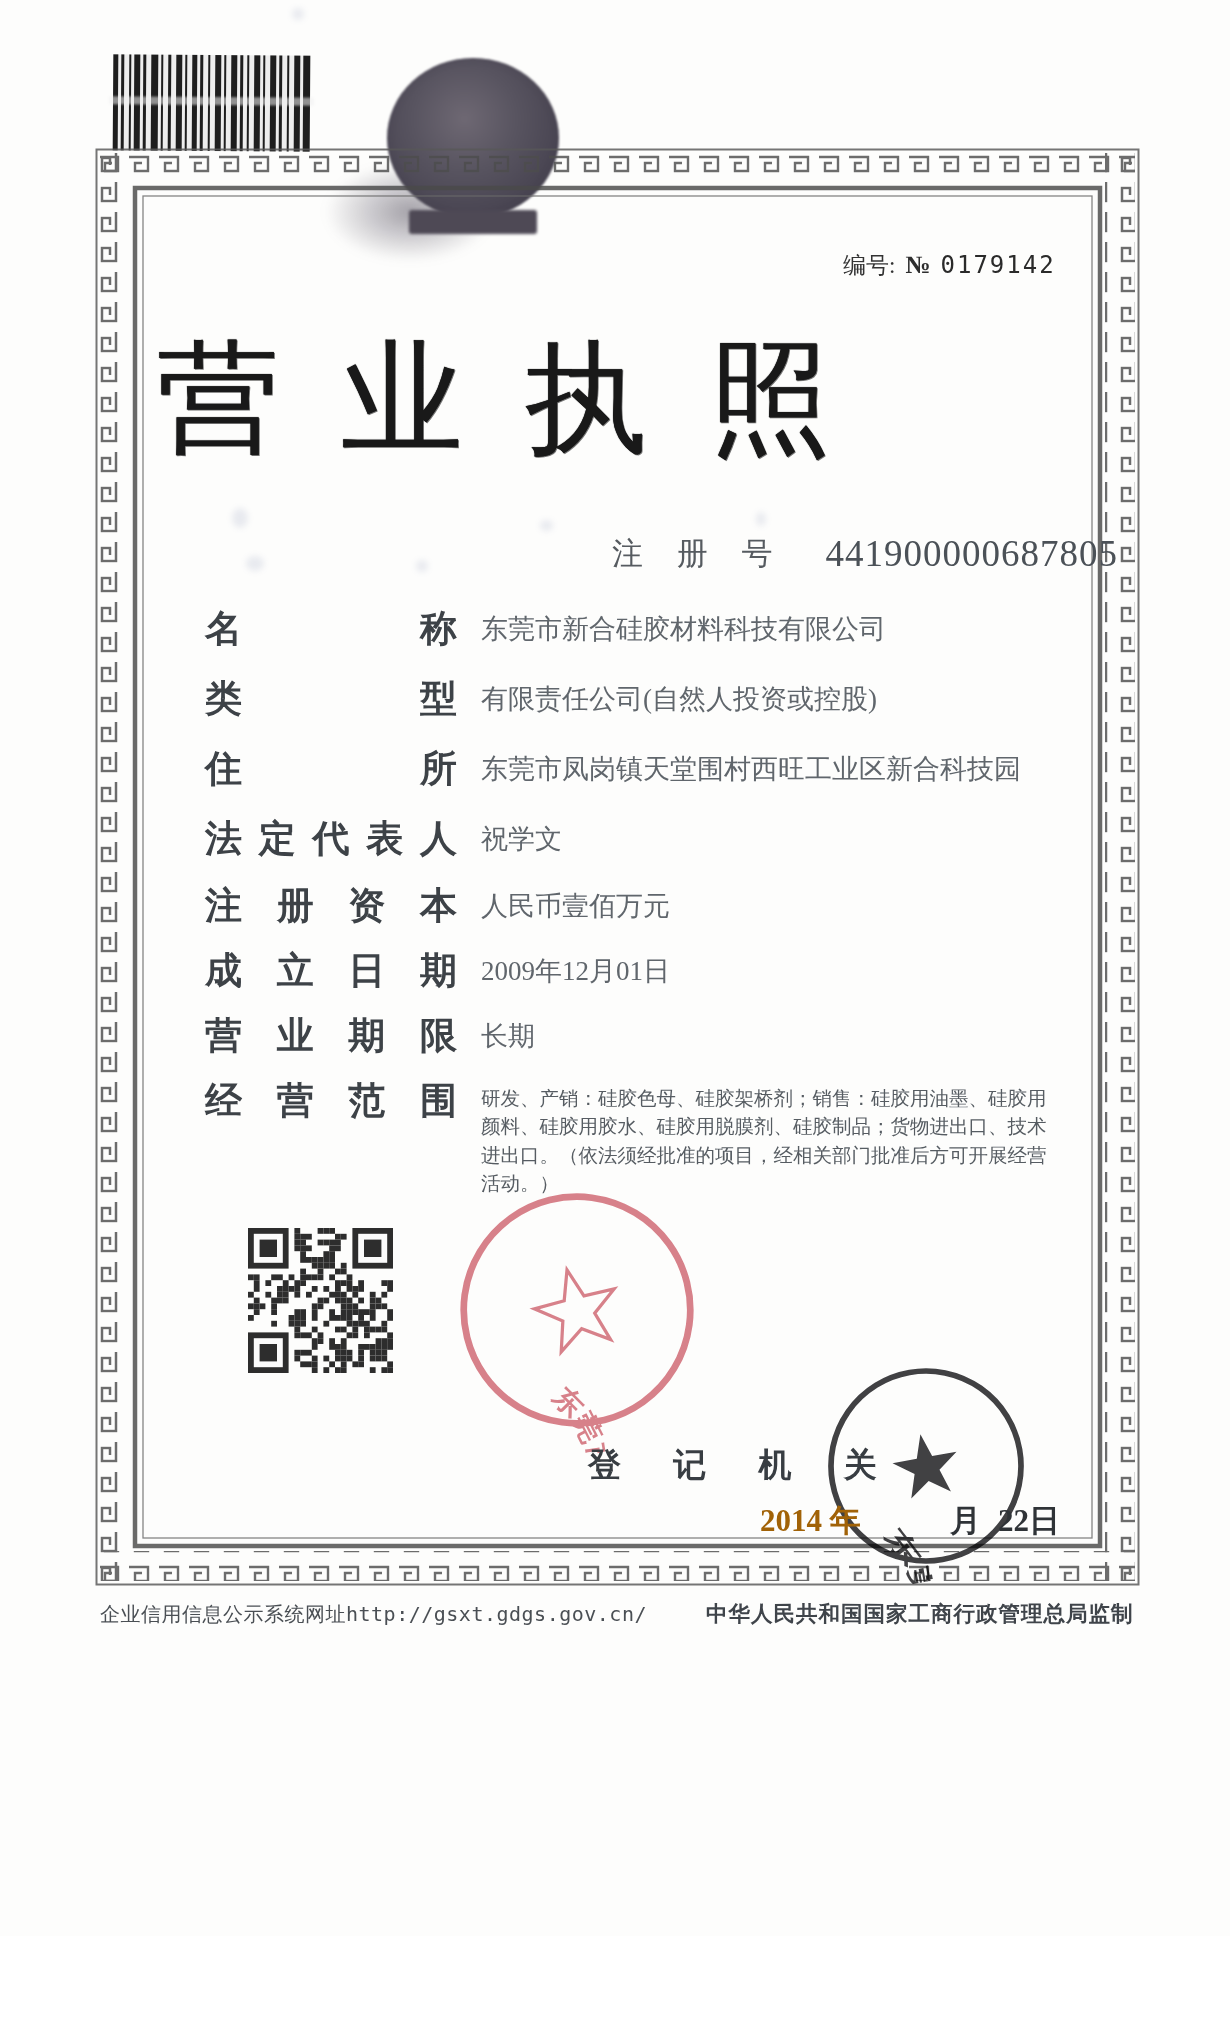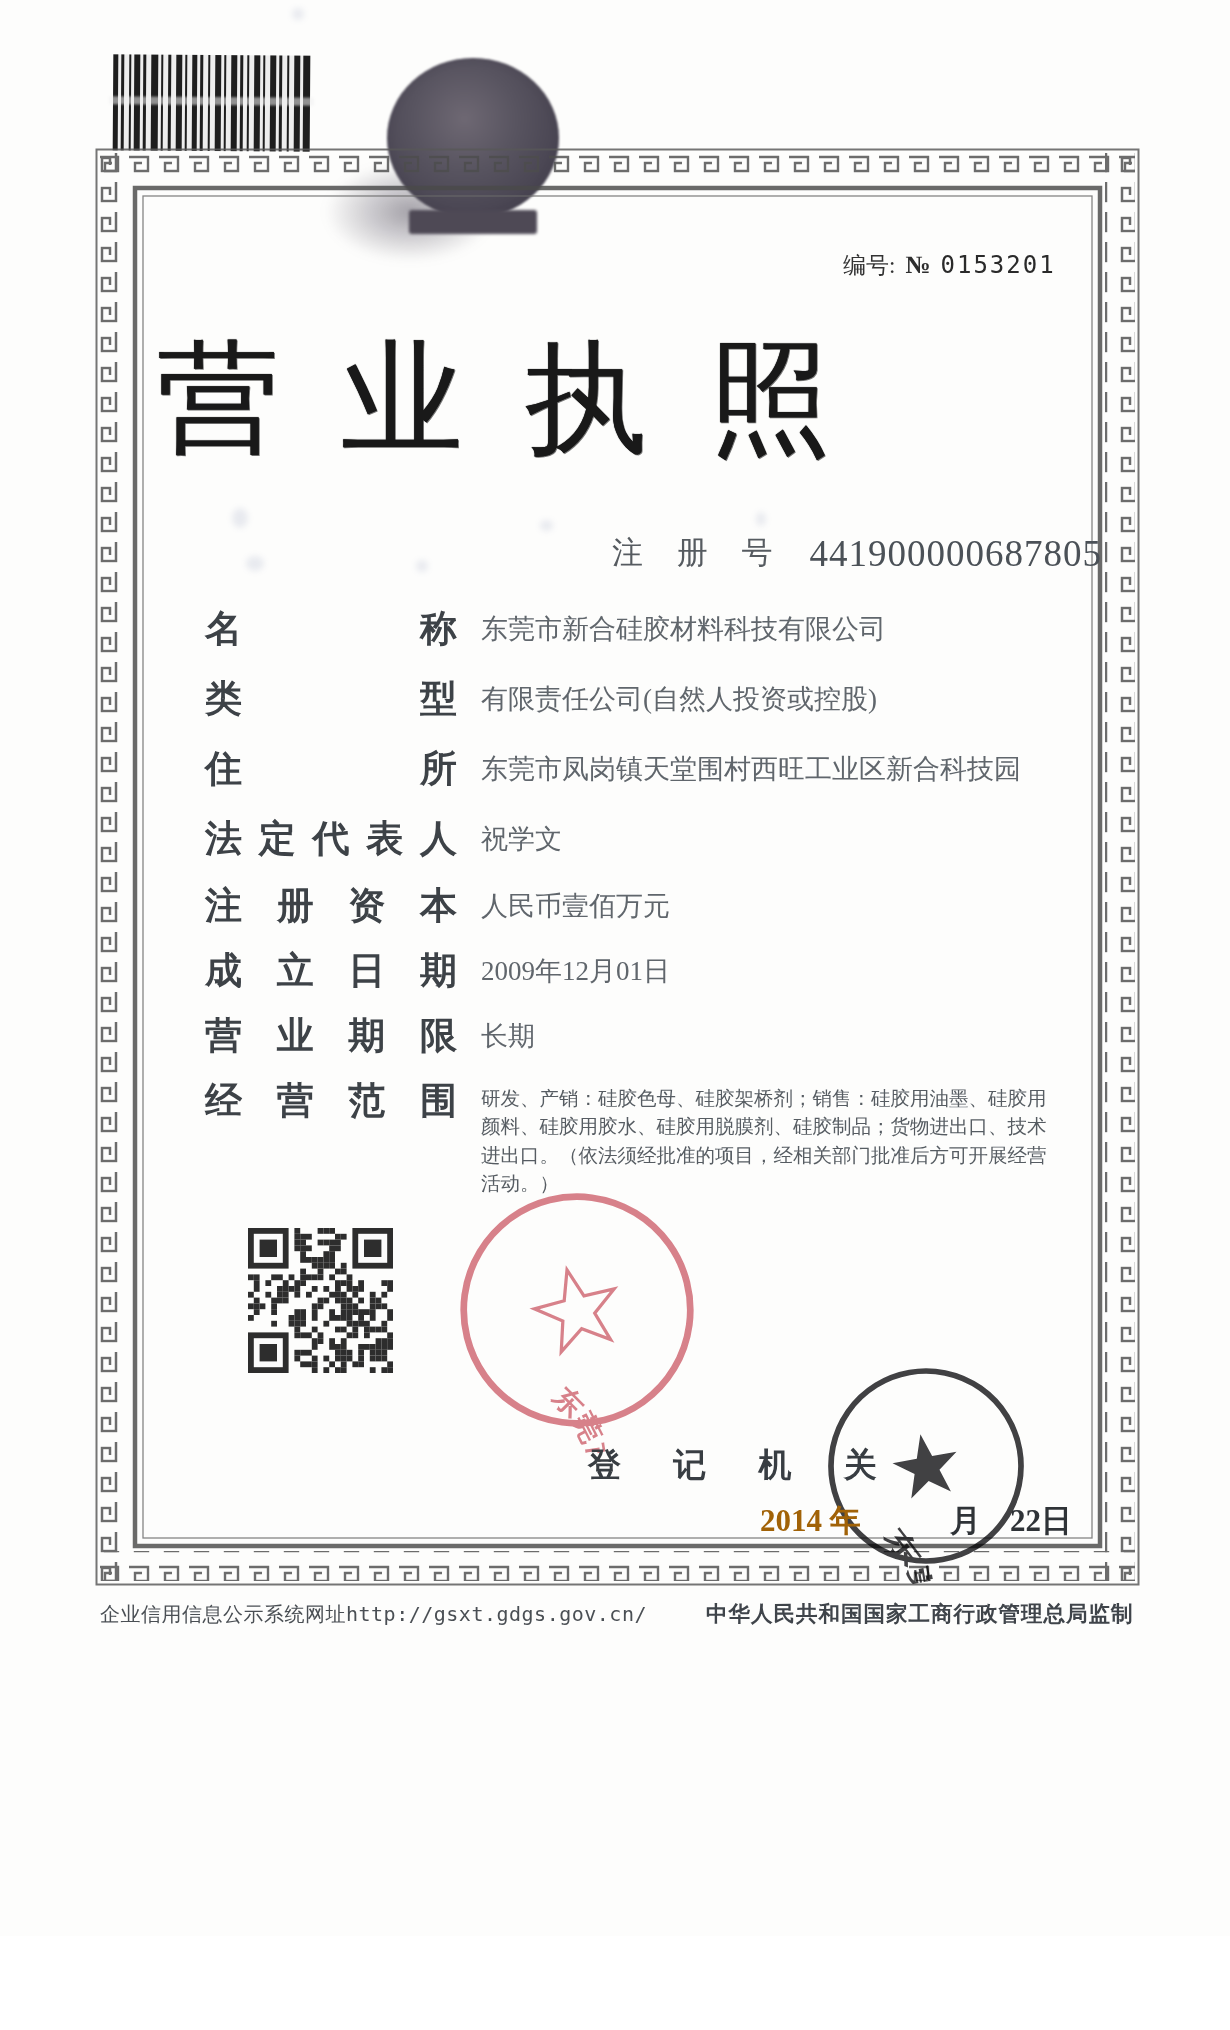--- a/index.html
+++ b/index.html
@@ -45,21 +45,21 @@
   .serial .s-label { font-size:23px; color:#333; }
   .serial .s-no { font-size:25px; font-weight:bold; font-family:"Liberation Serif",serif; }
   .serial .s-num { font-size:24px; font-family:"DejaVu Sans Mono",monospace; letter-spacing:2px; color:#2a2a2a; }
 
   
   .title { position:absolute; left:95px; top:318px; width:1045px; 
     font-size:122px; font-weight:400; color:#1e1e1e; letter-spacing:62px; text-indent:62px;
     text-shadow: 0 0 1px #000, 1px 1px 0 rgba(40,40,40,.6); filter: contrast(1.05); }
 
   
-  .regno { position:absolute; left:612px; top:532px; display:flex; align-items:flex-start; gap:24px; }
+  .regno { position:absolute; left:612px; top:532px; display:flex; align-items:center; gap:40px; }
   .regno .r-label { font-size:31px; color:#565b60; letter-spacing:13px; }
   .regno .r-value { font-size:37px; color:#4b5157; letter-spacing:1px; font-family:"Liberation Serif",serif; }
 
   
   .fields { position:absolute; left:205px; top:0; width:880px; }
   .frow { position:absolute; display:flex; align-items:flex-start; }
   .frow:nth-child(1){ top:604px; } .frow:nth-child(2){ top:674px; }
   .frow:nth-child(3){ top:744px; } .frow:nth-child(4){ top:814px; }
   .frow:nth-child(5){ top:881px; } .frow:nth-child(6){ top:946px; }
   .frow:nth-child(7){ top:1011px; } .frow:nth-child(8){ top:1076px; }
@@ -80,21 +80,21 @@
 
   
   .seal-black { position:absolute; left:812px; top:1352px; width:228px; height:228px;
     transform:rotate(-10deg); opacity:.88; mix-blend-mode:multiply; }
 
   
   .authority { position:absolute; left:588px; top:1443px; font-size:33px; font-weight:600;
     color:#383d42; letter-spacing:22px; }
   .d-year  { position:absolute; left:760px; top:1500px; font-size:31px; color:#a16207; font-weight:600; }
   .d-month { position:absolute; left:950px; top:1500px; font-size:31px; color:#2f3337; font-weight:600; }
-  .d-day   { position:absolute; left:998px; top:1500px; font-size:31px; color:#2f3337; font-weight:600;margin-left:12px; }
+  .d-day   { position:absolute; left:998px; top:1500px; font-size:31px; color:#2f3337; font-weight:600; }
 
   
   .footer-left  { position:absolute; left:100px; top:1601px; font-size:20px; color:#4a4f54;
     font-family:"DejaVu Sans Mono","Liberation Sans",monospace; letter-spacing:.5px; }
   .footer-right { position:absolute; left:706px; top:1599px; font-size:21.5px; color:#3f444a;
     font-weight:600; letter-spacing:1px; }
 </style>
 </head>
 <body>
 
@@ -122,21 +122,21 @@
     <rect x="5" y="1403" width="1035" height="30" fill="url(#mh)"></rect>
     <rect x="5" y="5" width="30" height="1428" fill="url(#mv)"></rect>
     <rect x="1010" y="5" width="30" height="1428" fill="url(#mv)"></rect>
     <rect x="40" y="40" width="965" height="1358" fill="none" stroke="#4a4a4a" stroke-width="4.5"></rect>
     <rect x="48" y="48" width="949" height="1342" fill="none" stroke="#6a6a6a" stroke-width="1.3"></rect>
   </svg>
 
   <div class="serial">
     <span class="s-label">编号:</span>
     <span class="s-no">№</span>
-    <span class="s-num">0153201</span>
+    <span class="s-num">0179142</span>
   </div>
 
   <div class="title">营业执照</div>
 
   <div class="regno">
     <span class="r-label">注 册 号</span>
     <span class="r-value">441900000687805</span>
   </div>
 
   <div class="fields">

